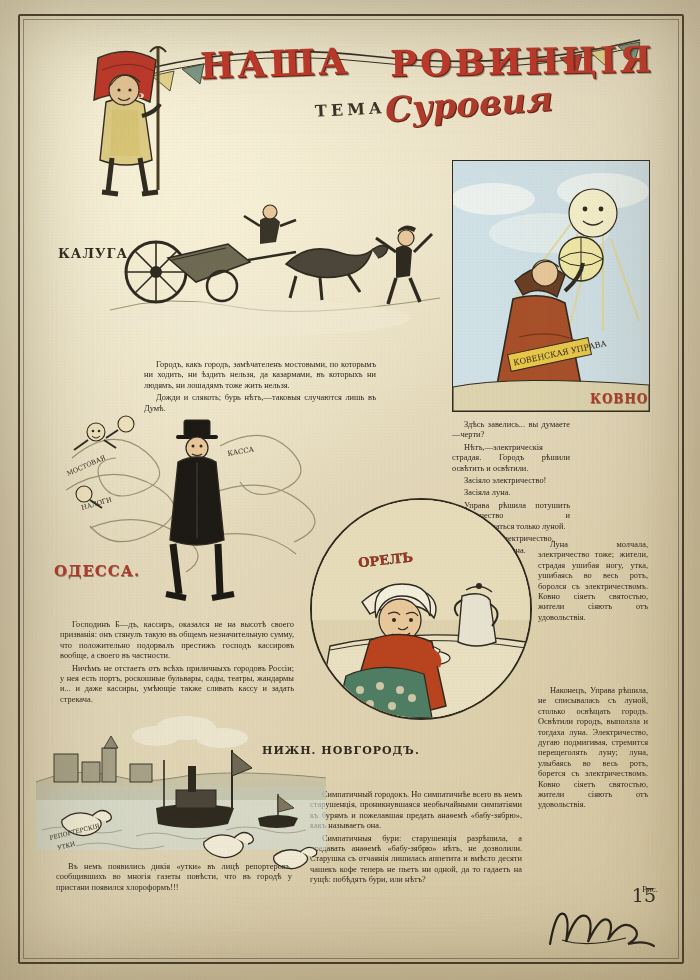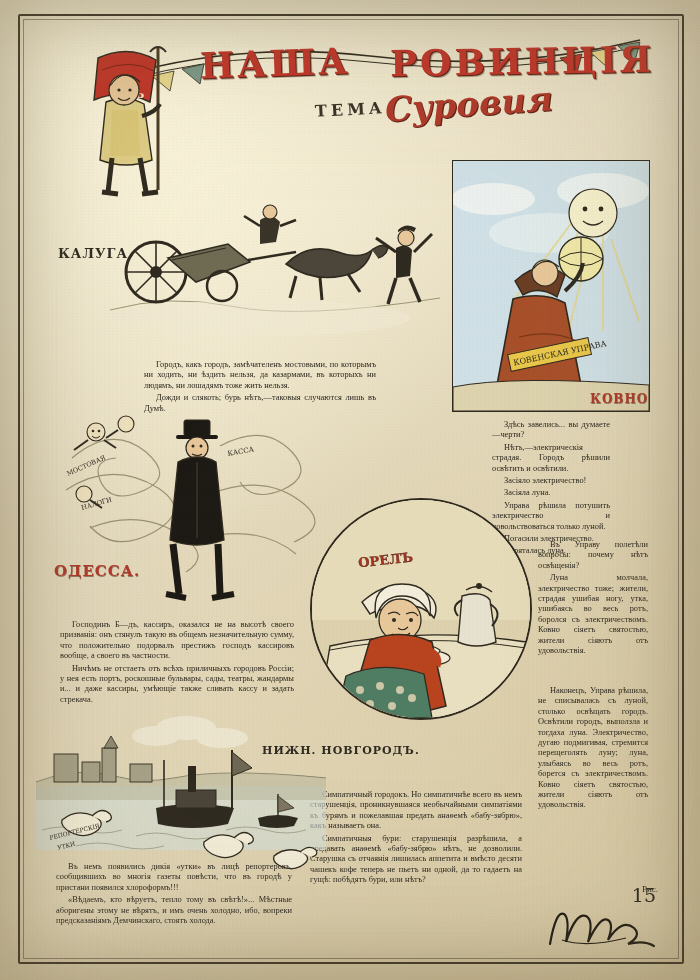--- a/index.html
+++ b/index.html
@@ -352,31 +352,30 @@
     <path d="M106 196 l20 4" stroke="#1d1a15" stroke-width="6"></path>
     <path d="M152 200 l22 -4" stroke="#1d1a15" stroke-width="6"></path>
   </svg>
   <div class="caption-label caption-red" style="left:54px;top:562px;font-size:15px;">ОДЕССА.</div>
 
   <div class="textblock" style="left:60px;top:620px;width:234px;">
     <p>Господинъ Б—дъ, кассиръ, оказался не на высотѣ своего призванія: онъ стянулъ такую въ общемъ незначительную сумму, что положительно подорвалъ престижъ господъ кассировъ вообще, а своего въ частности.</p>
     <p>Ничѣмъ не отстаетъ отъ всѣхъ приличныхъ городовъ Россіи; у нея есть портъ, роскошные бульвары, сады, театры, жандармы и... и даже кассиры, умѣющіе также сливать кассу и задать стрекача.</p>
   </div>
 
-  <div class="textblock right-col" style="left:452px;top:420px;margin-left:40px;">
+  <div class="textblock right-col" style="left:452px;top:420px;">
     <p>Здѣсь завелись... вы думаете—черти?</p>
     <p>Нѣтъ,—электрическія страдая. Городъ рѣшили освѣтить и освѣтили.</p>
     <p>Засіяло электричество!</p>
     <p>Засіяла луна.</p>
     <p>Управа рѣшила потушить электричество и довольствоваться только луной.</p>
     <p>Погасили электричество.</p>
     <p>Спряталась луна.</p>
   </div>
   <div class="textblock" style="left:538px;top:540px;width:110px;">
-    <p>Въ Управу полетѣли вопросы: почему нѣтъ освѣщенія?</p>
     <p>Луна молчала, электричество тоже; жители, страдая ушибая ногу, утка, ушибаясь во весь ротъ, боролся съ электричествомъ. Ковно сіяетъ святостью, жители сіяютъ отъ удовольствія.</p>
   </div>
   <div class="textblock" style="left:538px;top:686px;width:110px;">
     <p>Наконецъ, Управа рѣшила, не списывалась съ луной, столько освѣщать городъ. Освѣтили городъ, выползла и тогдаха луна. Электричество, дугаю подмигивая, стремится перещеголять луну; луна, улыбаясь во весь ротъ, борется съ электричествомъ. Ковно сіяетъ святостью, жители сіяютъ отъ удовольствія.</p>
   </div>
 
   <div class="circle-panel">
     <svg width="218" height="218" viewBox="0 0 218 218">
       <rect x="0" y="0" width="218" height="218" fill="#ddd2ad"></rect>
 
@@ -478,21 +477,20 @@
       <path d="M264 162 q9 -8 16 -2 q3 5 -4 7"></path>
     </g>
     <text x="14" y="150" font-family="DejaVu Serif" font-size="6" fill="#2f2a20" transform="rotate(-14 14 150)">РЕПОРТЕРСКІЯ</text>
     <text x="22" y="160" font-family="DejaVu Serif" font-size="6" fill="#2f2a20" transform="rotate(-14 22 160)">УТКИ</text>
     <text x="128" y="126" font-family="DejaVu Serif" font-size="7" fill="#2f2a20">ВОЛГА</text>
   </svg>
   <div class="caption-label" style="left:262px;top:744px;font-size:11px;">НИЖН. НОВГОРОДЪ.</div>
 
   <div class="textblock" style="left:56px;top:862px;width:236px;">
     <p>Въ немъ появились дикія «утки» въ лицѣ репортеровъ, сообщившихъ во многія газеты повѣсти, что въ городѣ у пристани появился хлороформъ!!!</p>
-    <p>«Вѣдаемъ, кто вѣруетъ, тепло тому въ свѣтѣ!»... Мѣстные аборигены этому не вѣрятъ, и имъ очень холодно, ибо, вопреки предсказаніямъ Демчинскаго, стоятъ холода.</p>
   </div>
 
   <div class="page-number">15</div>
   <div class="artist-note">Рис.</div>
   <svg class="signature" viewBox="0 0 120 52">
     <path d="M6 44 q6 -34 14 -30 q6 4 2 28 q10 -30 20 -26 q8 4 2 26 q12 -26 20 -22 q6 4 0 20 q14 -22 26 -12 q8 8 -6 16 q16 -4 26 2" fill="none" stroke="#1d1a15" stroke-width="2.2" stroke-linecap="round"></path>
     <path d="M18 40 q24 8 64 -2" fill="none" stroke="#1d1a15" stroke-width="1.2"></path>
   </svg>
 
   <div class="grain"></div>

